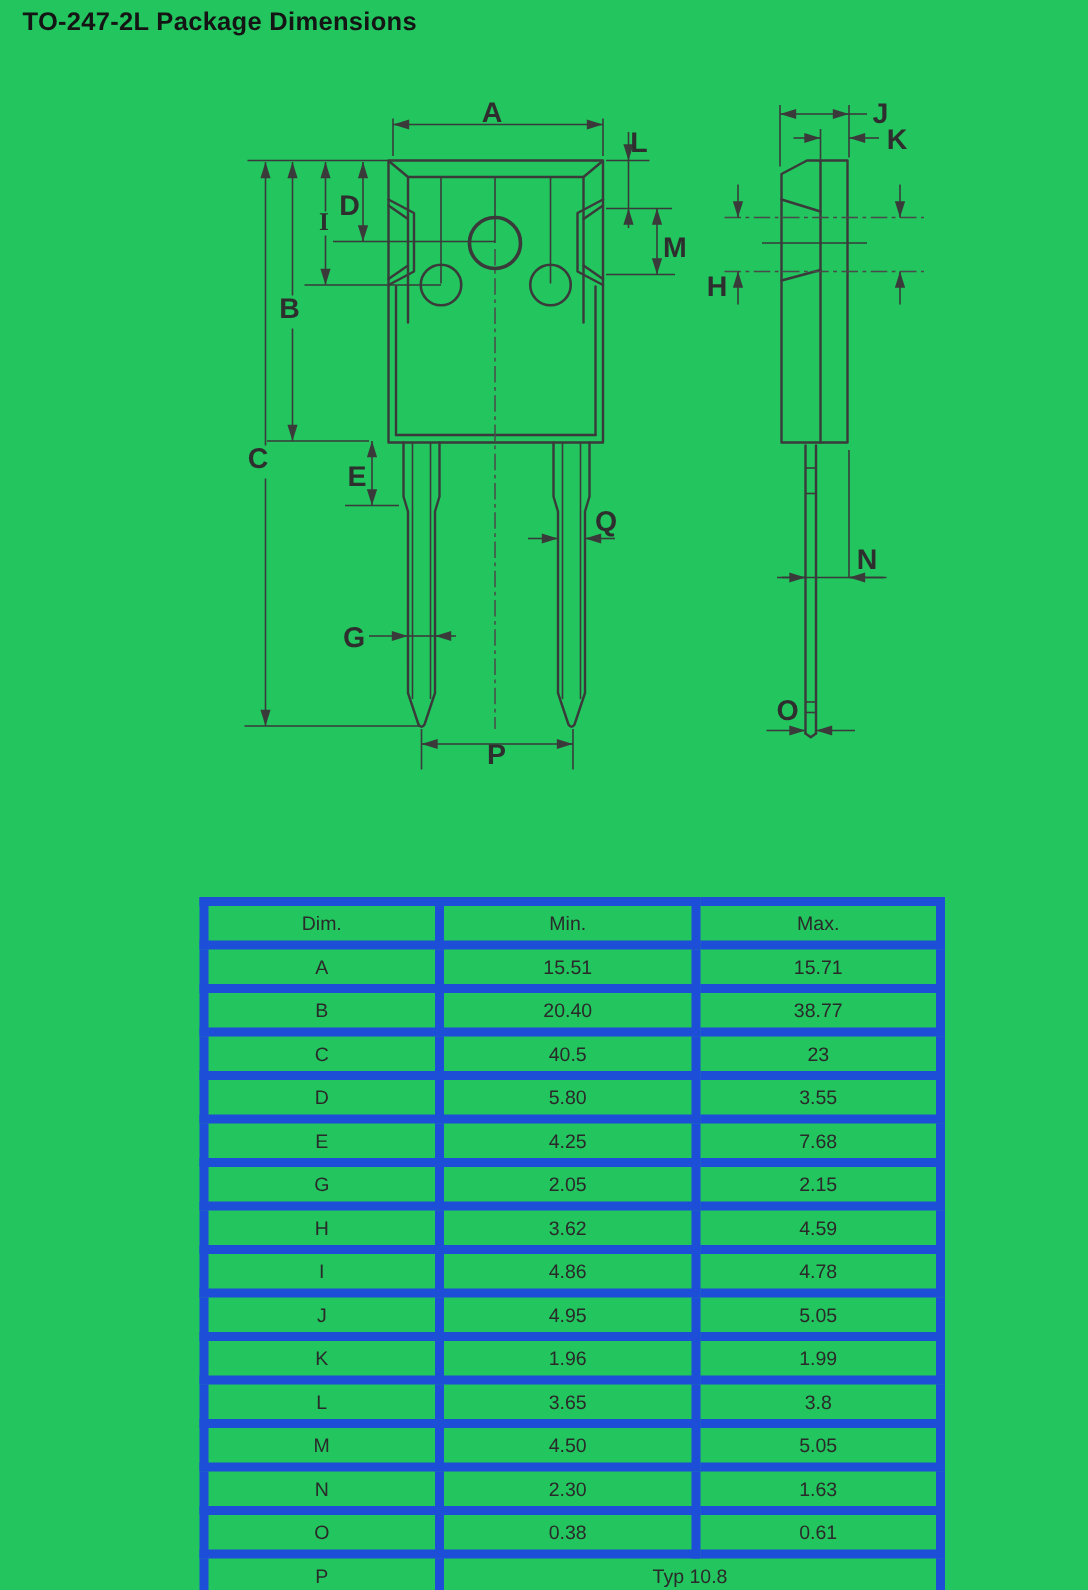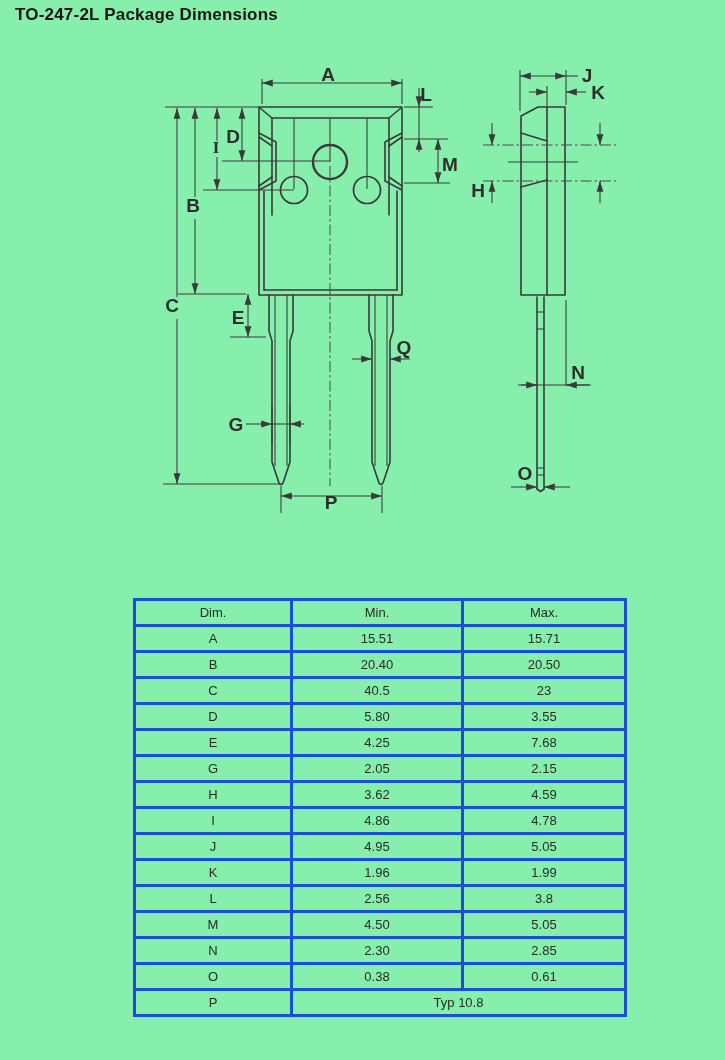--- a/index.html
+++ b/index.html
@@ -1,36 +1,36 @@
 <!DOCTYPE html>
 <html><head>
 <meta charset="utf-8">
 <style>
   html,body{margin:0;padding:0;background:#ffffff;}
-  .page{position:relative;width:725px;height:1060px;background:#86efac;overflow:hidden;
+  .page{position:relative;width:725px;height:1060px;background:#22c55e;overflow:hidden;
         font-family:"Liberation Sans",sans-serif;}
   .title{position:absolute;left:15px;top:5px;margin:0;font-size:17px;font-weight:bold;
          color:#141414;letter-spacing:0.2px;}
   svg.drawing{position:absolute;left:0;top:0;}
 
   
   .ol{stroke:#3a3a3a;stroke-width:1.6;fill:none;stroke-linejoin:round;stroke-linecap:round;}
   .ol2{stroke:#3a3a3a;stroke-width:2.4;fill:none;}
   .olc{stroke:#3a3a3a;stroke-width:1.7;fill:none;}
   .d{stroke:#3a3a3a;stroke-width:1.05;fill:none;}
   .dd{stroke:#4a4a4a;stroke-width:1;fill:none;stroke-dasharray:11 3 2.5 3;}
   .dl{font-family:"Liberation Sans",sans-serif;font-size:19px;font-weight:bold;
       fill:#2e2e2e;text-anchor:middle;}
   .dli{font-family:"Liberation Serif",serif;font-size:17px;font-weight:bold;
       fill:#2e2e2e;text-anchor:middle;}
 
   
   table.dims{position:absolute;left:133px;top:598px;width:491px;border-collapse:collapse;
              table-layout:fixed;font-size:13px;color:#2a2a2a;}
-  table.dims th,table.dims td{border:3px solid #1d4ed8;text-align:center;height:23px;
+  table.dims th,table.dims td{border:6px solid #1d4ed8;text-align:center;height:23px;
              padding:0;font-weight:normal;line-height:1;}
   tr.sep td{border-top:2.6px solid #191919;}
 </style>
 </head>
 <body>
 
 <div class="page">
 
   <h1 class="title">TO-247-2L Package Dimensions</h1>
 
@@ -200,21 +200,21 @@
     </thead>
     <tbody>
       <tr>
           <td>A</td>
           <td>15.51</td>
           <td>15.71</td>
         </tr>
       <tr>
           <td>B</td>
           <td>20.40</td>
-          <td>20.50</td>
+          <td>38.77</td>
         </tr>
       <tr>
           <td>C</td>
           <td>40.5</td>
           <td>23</td>
         </tr>
       <tr>
           <td>D</td>
           <td>5.80</td>
           <td>3.55</td>
@@ -244,32 +244,32 @@
           <td>4.95</td>
           <td>5.05</td>
         </tr>
       <tr>
           <td>K</td>
           <td>1.96</td>
           <td>1.99</td>
         </tr>
       <tr>
           <td>L</td>
-          <td>2.56</td>
+          <td>3.65</td>
           <td>3.8</td>
         </tr>
       <tr>
           <td>M</td>
           <td>4.50</td>
           <td>5.05</td>
         </tr>
       <tr>
           <td>N</td>
           <td>2.30</td>
-          <td>2.85</td>
+          <td>1.63</td>
         </tr>
       <tr class="sep">
           <td>O</td>
           <td>0.38</td>
           <td>0.61</td>
         </tr>
       <tr>
           <td>P</td>
           <td colspan="2">Typ 10.8</td>
         </tr>

